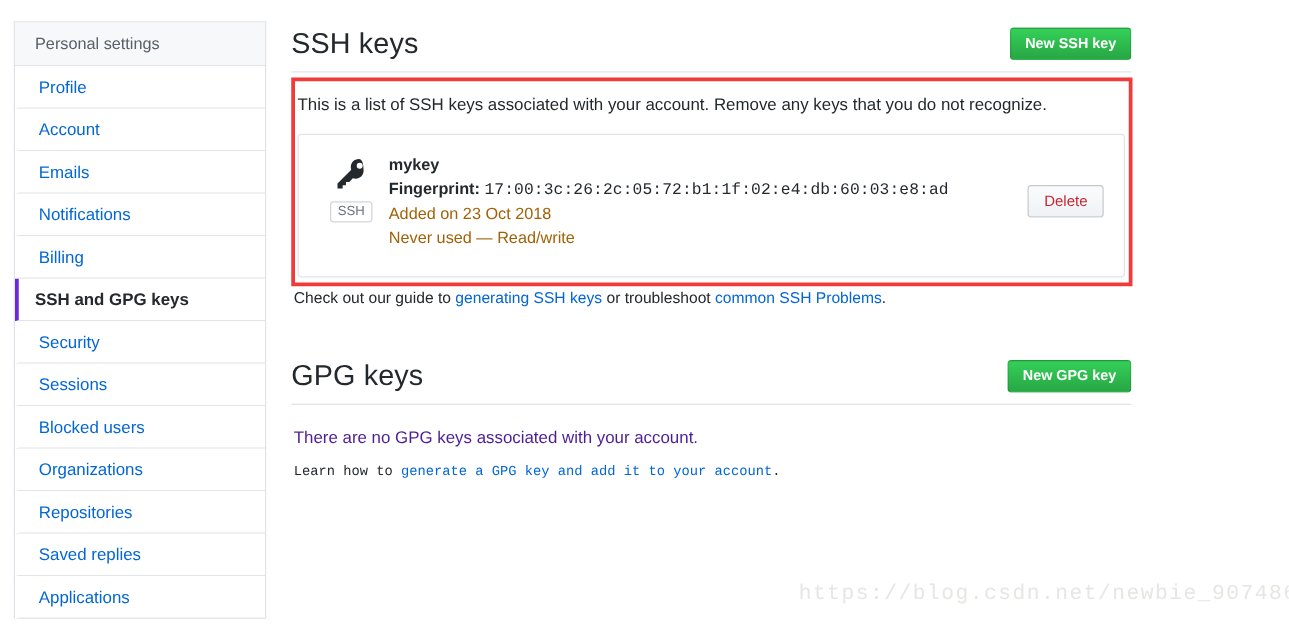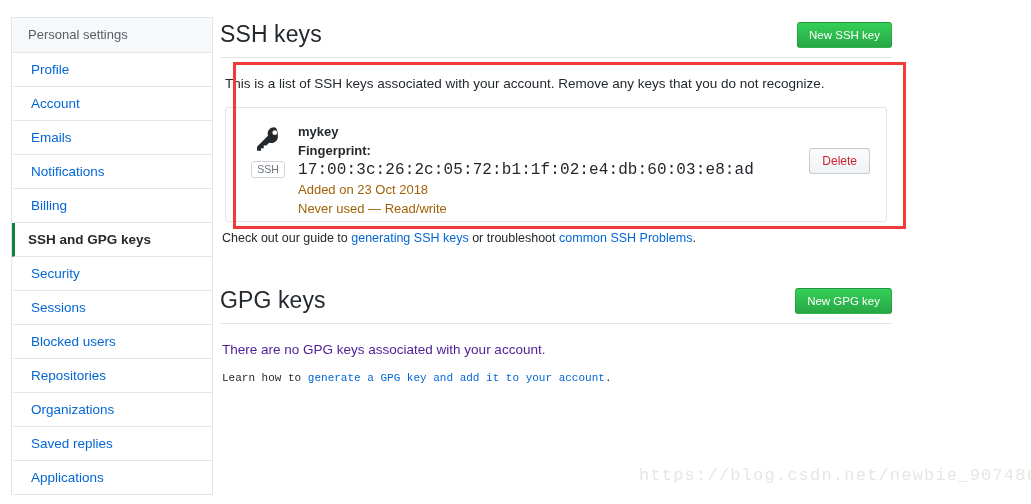--- a/index.html
+++ b/index.html
@@ -53,28 +53,28 @@
     text-decoration: none;
     box-sizing: border-box;
     height: 34px;
     border-left: 3px solid transparent;
     background: #ffffff;
     cursor: pointer;
   }
   .side-item.active {
     color: #24292e;
     font-weight: bold;
-    border-left: 3px solid #15803d;
+    border-left: 3px solid #6d28d9;
     padding-left: 13px;
   }
 
   
   #main {
     position: absolute;
-    left: 220px;
+    left: 233px;
     top: 19px;
     width: 672px;
   }
 
   .section-head {
     position: relative;
     height: 38px;
   }
   .section-title {
     font-size: 23px;
@@ -87,21 +87,21 @@
   .btn-green {
     position: absolute;
     right: 0;
     top: 3px;
     background: #2cbe4e;
     background-image: linear-gradient(#34d058, #28a745);
     border: 1px solid rgba(27,31,35,0.15);
     border-radius: 3px;
     color: #ffffff;
     font-size: 11.5px;
-    font-weight: normal;
+    font-weight: bold;
     padding: 6px 11px;
     line-height: 12px;
     cursor: pointer;
     font-family: "Liberation Sans", sans-serif;
   }
 
   .rule {
     height: 1px;
     background: #e1e4e8;
     margin: 0;
@@ -172,21 +172,21 @@
     line-height: 19px;
   }
   .key-fp {
     font-size: 13px;
     color: #24292e;
     line-height: 19px;
   }
   .key-fp b { font-weight: bold; }
   .key-fp .mono {
     font-family: "Liberation Mono", "DejaVu Sans Mono", monospace;
-    font-size: 16px;
+    font-size: 13px;
     letter-spacing: 0.1px;
   }
   .key-meta {
     font-size: 13px;
     color: #a16207;
     line-height: 19px;
   }
   .key-actions {
     flex: 0 0 auto;
     padding-top: 26px;
@@ -252,22 +252,22 @@
 
     <a class="side-item">Profile</a>
     <a class="side-item">Account</a>
     <a class="side-item">Emails</a>
     <a class="side-item">Notifications</a>
     <a class="side-item">Billing</a>
     <a class="side-item active">SSH and GPG keys</a>
     <a class="side-item">Security</a>
     <a class="side-item">Sessions</a>
     <a class="side-item">Blocked users</a>
+    <a class="side-item">Organizations</a>
     <a class="side-item">Repositories</a>
-    <a class="side-item">Organizations</a>
     <a class="side-item">Saved replies</a>
     <a class="side-item">Applications</a>
   </nav>
 
   <div id="main">
 
     <div class="section-head">
       <h2 class="section-title">SSH keys</h2>
       <button class="btn-green">New SSH key</button>
     </div>

